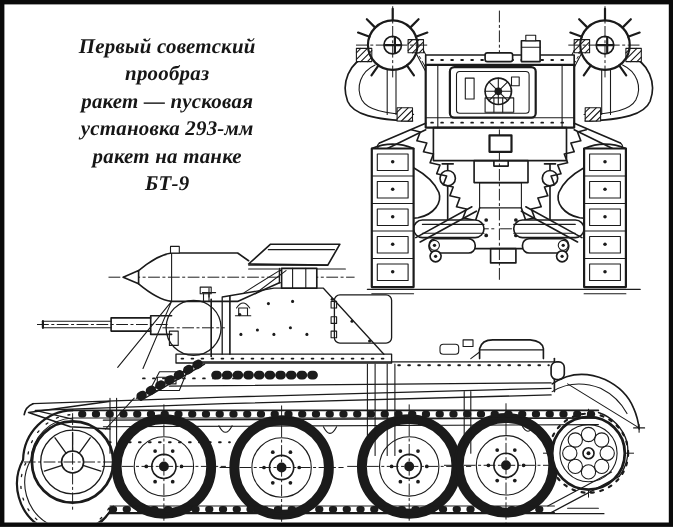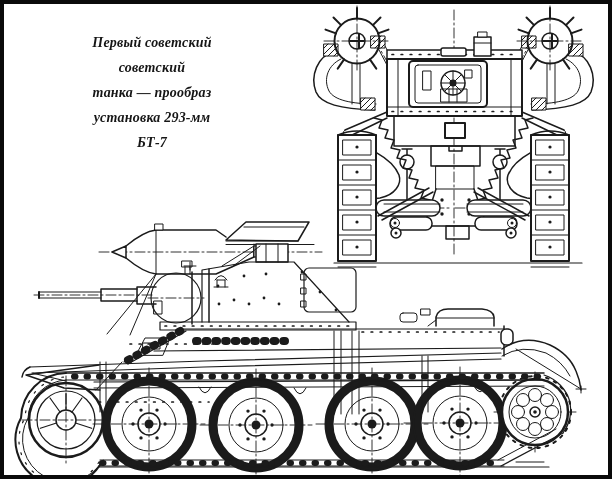--- a/index.html
+++ b/index.html
@@ -11,21 +11,21 @@
     border:4px solid #0a0a0a;
     overflow:hidden;
     font-family:"Liberation Serif", serif;
   }
   #caption{
     position:absolute;
     left:27px;top:26px;width:242px;
     text-align:center;
     font-style:italic;
     font-weight:600;
-    font-size:14px;
+    font-size:19px;
     line-height:25px;
     color:#161616;
     letter-spacing:.2px;
   }
   #caption span{display:block;}
   svg{position:absolute;left:0;top:0;}
   
   .s  {stroke:#1b1b1b;fill:none;stroke-width:1.2;stroke-linecap:round;stroke-linejoin:round;}
   .s1 {stroke-width:1;}
   .s15{stroke-width:1.5;}
@@ -41,24 +41,25 @@
   .lnk{stroke-width:6;stroke-dasharray:1.5 11;}
   .teeth{stroke-dasharray:2.6 6;}
 </style>
 </head>
 <body>
 
 <div id="figure">
 
   <div id="caption">
     <span>Первый советский</span>
-    <span>советский</span>
-    <span>танка — прообраз</span>
+    <span>прообраз</span>
+    <span>ракет — пусковая</span>
     <span>установка 293-мм</span>
-    <span>БТ-7</span>
+    <span>ракет на танке</span>
+    <span>БТ-9</span>
   </div>
 
   <svg width="612" height="479" viewBox="0 0 612 479">
     <defs>
 
       <g id="disc">
         <line class="s dd" x1="-33" y1="0" x2="33" y2="0"></line>
         <line class="s dd" x1="0" y1="-35" x2="0" y2="30"></line>
         <circle class="s s2" r="22.5"></circle>
         <circle class="s s15" r="8"></circle>

